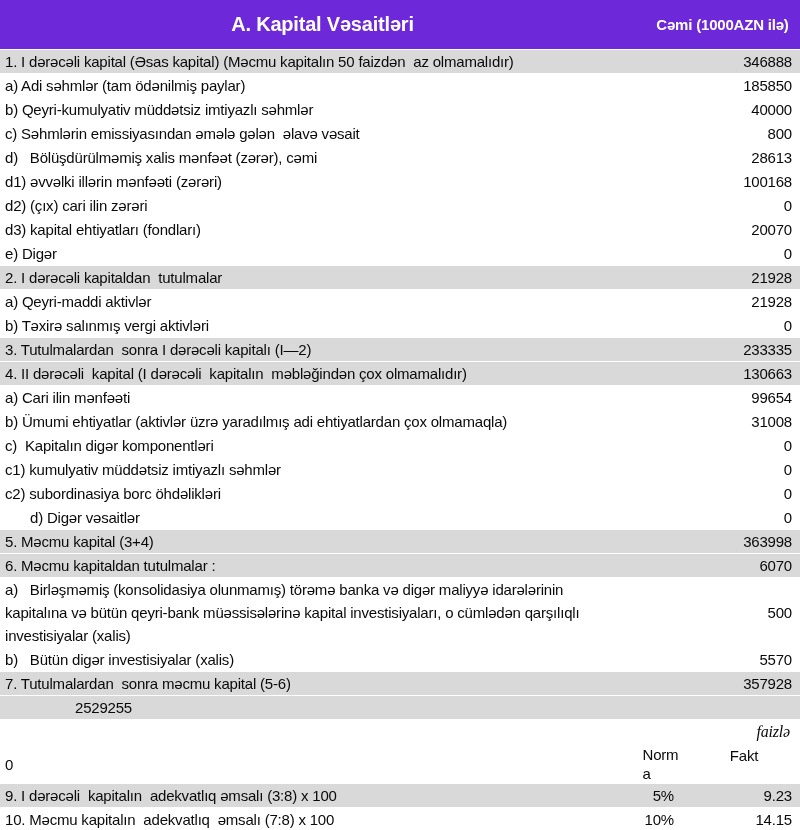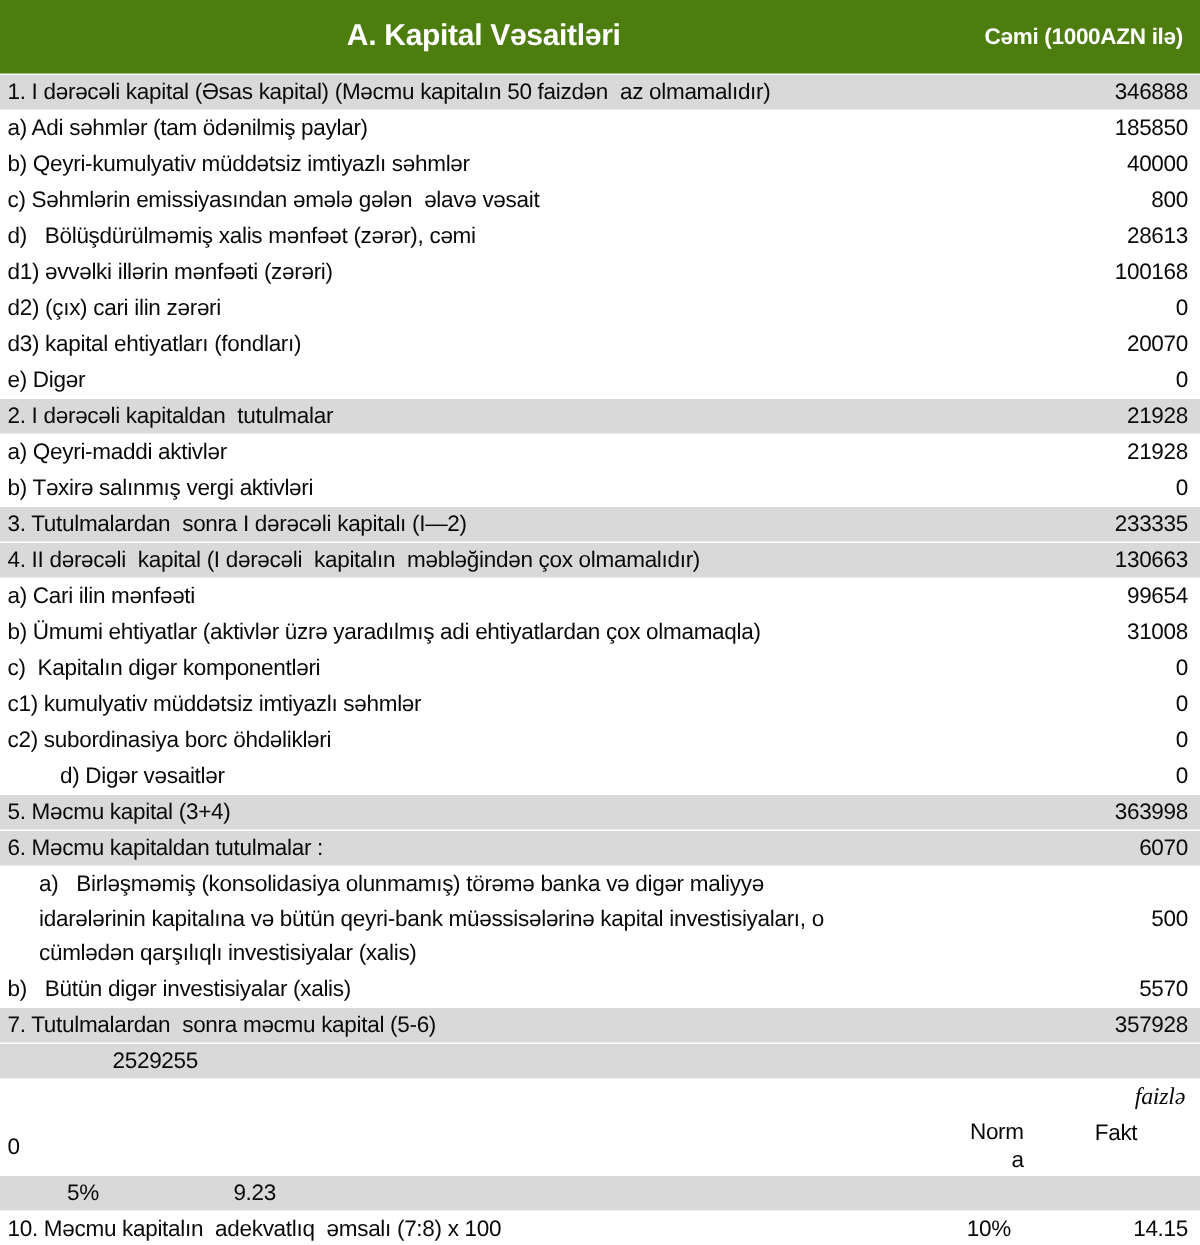--- a/index.html
+++ b/index.html
@@ -22,48 +22,48 @@
   }
   .row, .rrow { display:flex; min-height:24px; border-bottom:1px solid #ffffff; }
   .shade { background:#D9D9D9; }
   .row .label, .rrow .label {
     flex:1; padding-left:5px; line-height:23px; white-space:pre-wrap;
   }
   .row .value {
     width:140px; padding-right:8px; display:flex; align-items:center;
     justify-content:flex-end; line-height:23px; white-space:pre;
   }
-  .row.multiline .label { padding-right:78px;margin-left:21px; }
+  .row.multiline .label { padding-right:78px; }
   .note-row {
     height:24px; text-align:right; padding-right:10px; line-height:23px;
     font-family:"Liberation Serif", serif; font-style:italic; font-size:16px;
   }
   .cols-head { display:flex; height:40px; }
   .cols-head .zero { flex:1; display:flex; align-items:center; padding-left:5px; }
   .cols-head .norm-h {
     width:80px; display:flex; align-items:center; justify-content:center;
   }
   .cols-head .norm-h span {
-    display:inline-block; width:40px; text-align:right; word-break:break-all;
+    display:inline-block; width:40px; text-align:left; word-break:break-all;
     line-height:19px;
     margin-left:29px;
   }
   .cols-head .fact-h {
     width:112px; display:flex; align-items:flex-end; justify-content:center;
     line-height:20px; padding-bottom:18px;
   }
   .rrow .norm { width:80px; text-align:right; padding-right:14px; line-height:23px; }
   .rrow .fact { width:112px; text-align:right; padding-right:8px; line-height:23px; }
 </style>
 </head>
 <body>
 
 <div class="sheet">
 
-  <div class="header" style="background: #4d7c0f;">
+  <div class="header" style="background: #6d28d9;">
     <div class="title">A. Kapital Vəsaitləri</div>
     <div class="unit">
       <div>Cəmi (1000</div>
       <div>AZN ilə)</div>
     </div>
   </div>
 
   <div id="rows-host">
   <div class="row shade">
     <span class="label">1. I dərəcəli kapital (Əsas kapital) (Məcmu kapitalın 50 faizdən  az olmamalıdır)</span>
@@ -154,21 +154,21 @@
     <span class="label">c1) kumulyativ müddətsiz imtiyazlı səhmlər</span>
     <span class="value">0</span>
   </div>
 
   <div class="row">
     <span class="label">c2) subordinasiya borc öhdəlikləri</span>
     <span class="value">0</span>
   </div>
 
   <div class="row">
-    <span class="label" style="padding-left: 40px;">d) Digər vəsaitlər</span>
+    <span class="label" style="padding-left: 30px;">d) Digər vəsaitlər</span>
     <span class="value">0</span>
   </div>
 
   <div class="row shade">
     <span class="label">5. Məcmu kapital (3+4)</span>
     <span class="value">363998</span>
   </div>
 
   <div class="row shade">
     <span class="label">6. Məcmu kapitaldan tutulmalar :</span>
@@ -200,20 +200,21 @@
   <div class="cols-head">
     <div class="zero">0</div>
     <div class="norm-h">
       <span>Norma</span>
     </div>
     <div class="fact-h">Fakt</div>
   </div>
 
   <div id="ratio-host">
   <div class="rrow shade">
+    <span class="label">9. I dərəcəli  kapitalın  adekvatlıq əmsalı (3:8) x 100</span>
     <span class="norm">5%</span>
     <span class="fact">9.23</span>
   </div>
 
   <div class="rrow">
     <span class="label">10. Məcmu kapitalın  adekvatlıq  əmsalı (7:8) x 100</span>
     <span class="norm">10%</span>
     <span class="fact">14.15</span>
   </div>
 </div>

